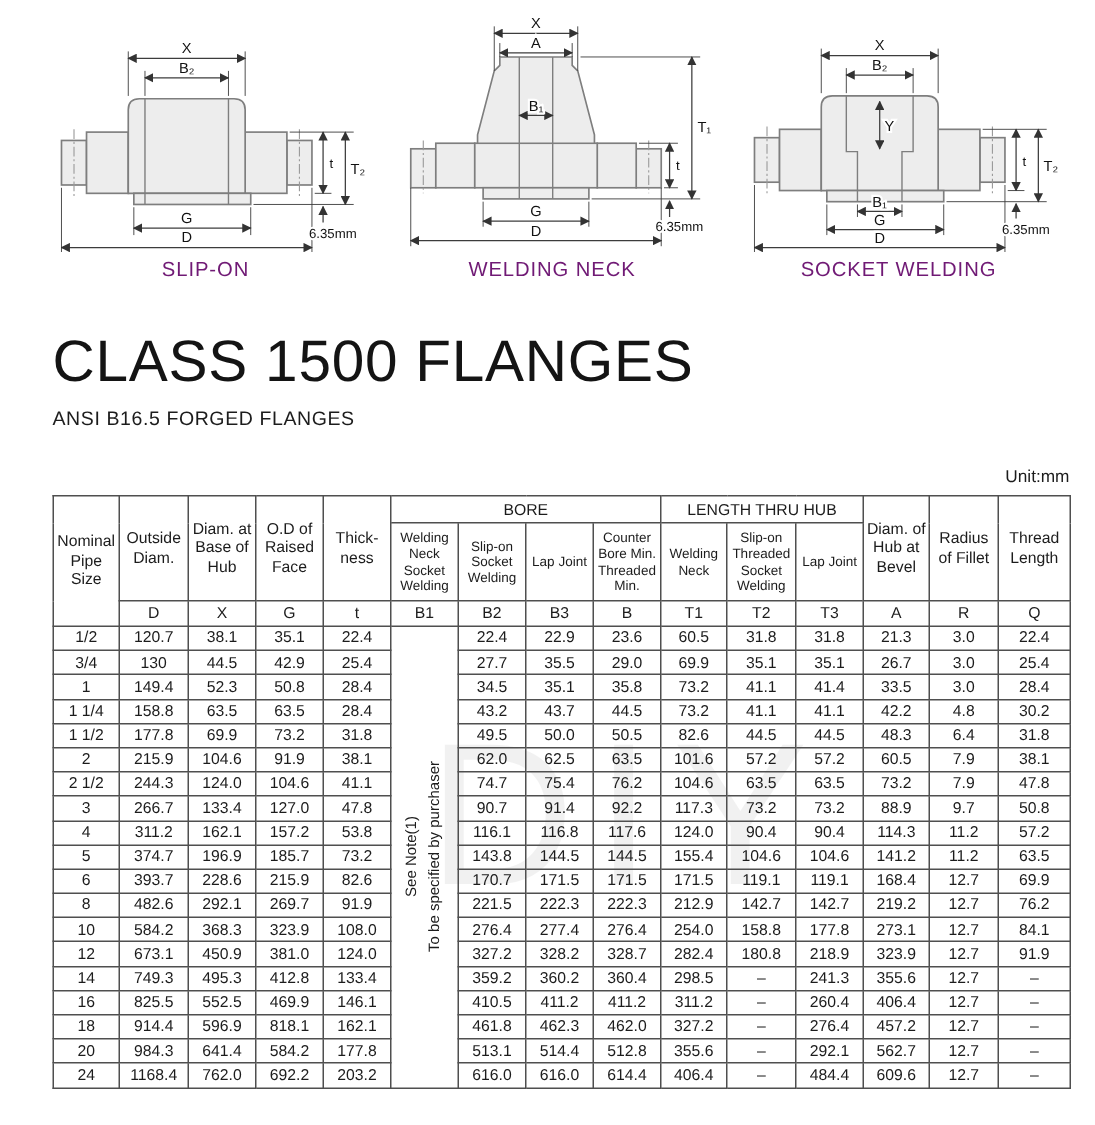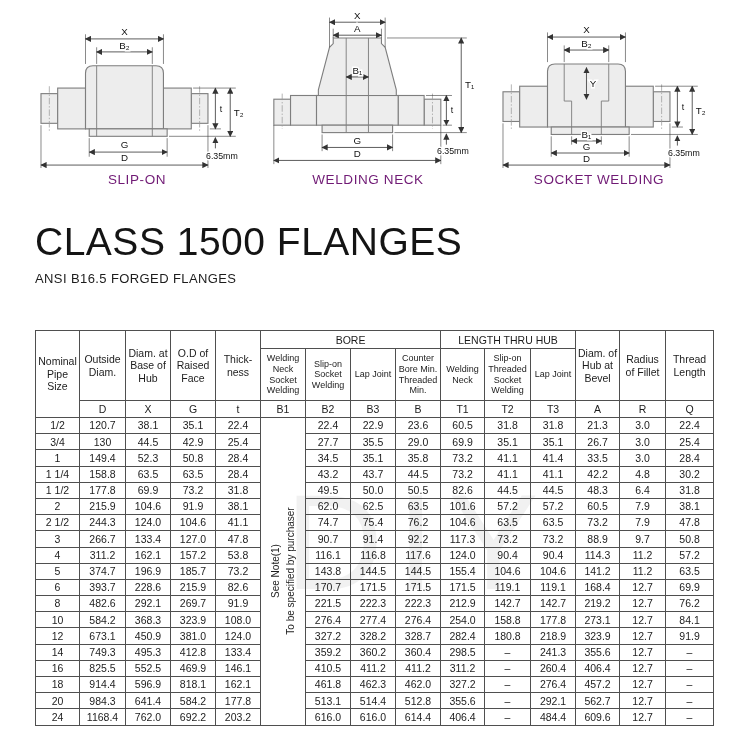--- a/index.html
+++ b/index.html
@@ -207,20 +207,21 @@
       </svg>
       <div class="diagram-caption">SOCKET WELDING</div>
     </div>
   </div>
 
   <div class="title-block">
     <div class="page-title">CLASS 1500 FLANGES</div>
     <div class="page-subtitle">ANSI B16.5 FORGED FLANGES</div>
   </div>
 
+  <div class="unit-label">Unit:mm</div>
 
   <div class="watermark">DIY</div>
 
   <div class="table-wrap">
     <table class="flange">
       <colgroup>
         <col style="width:44px">
           <col style="width:46px">
           <col style="width:45px">
           <col style="width:45px">

